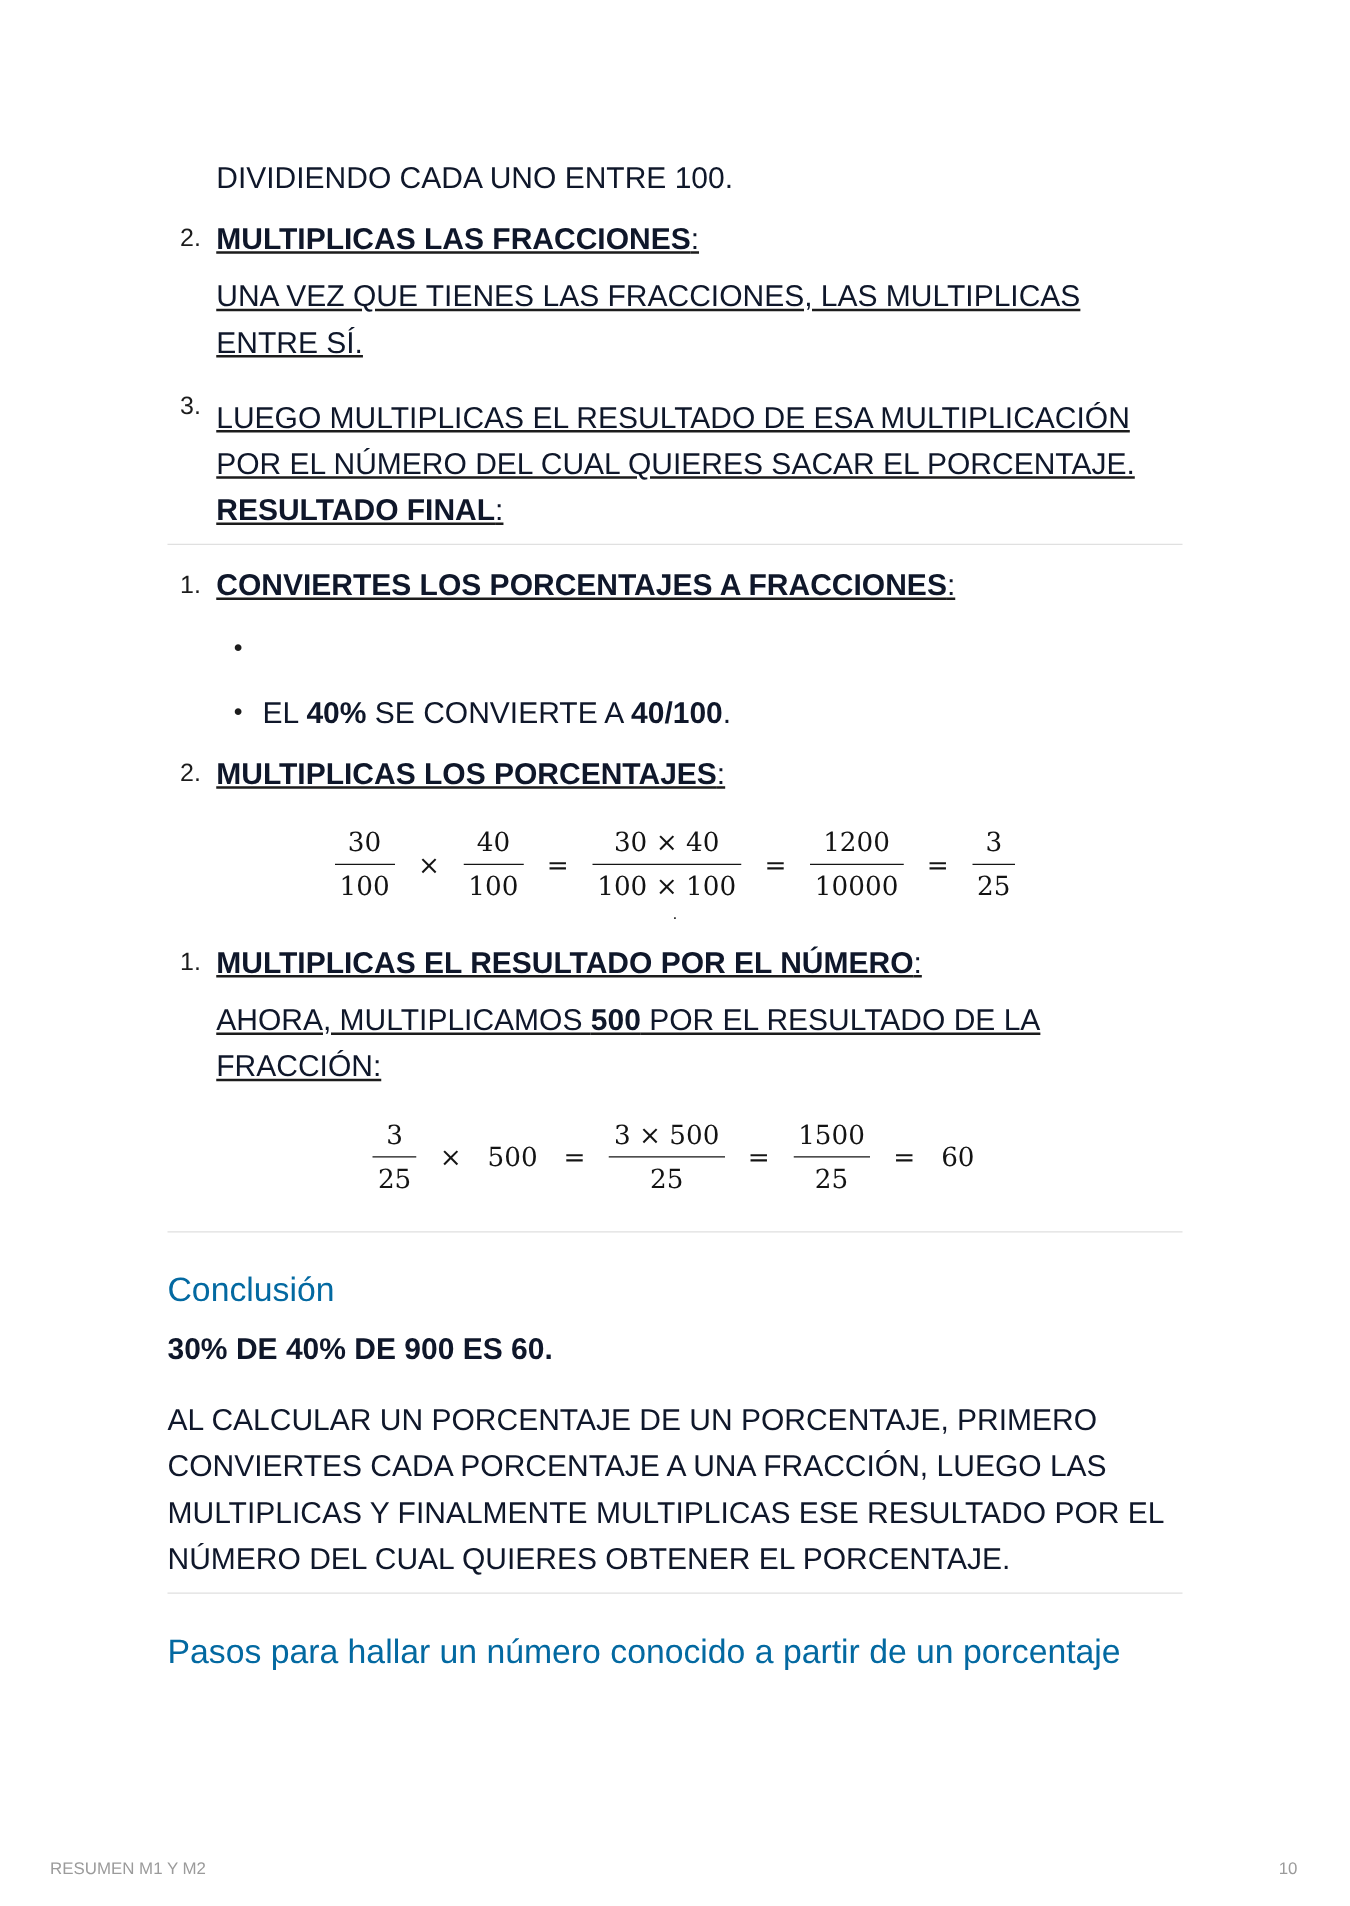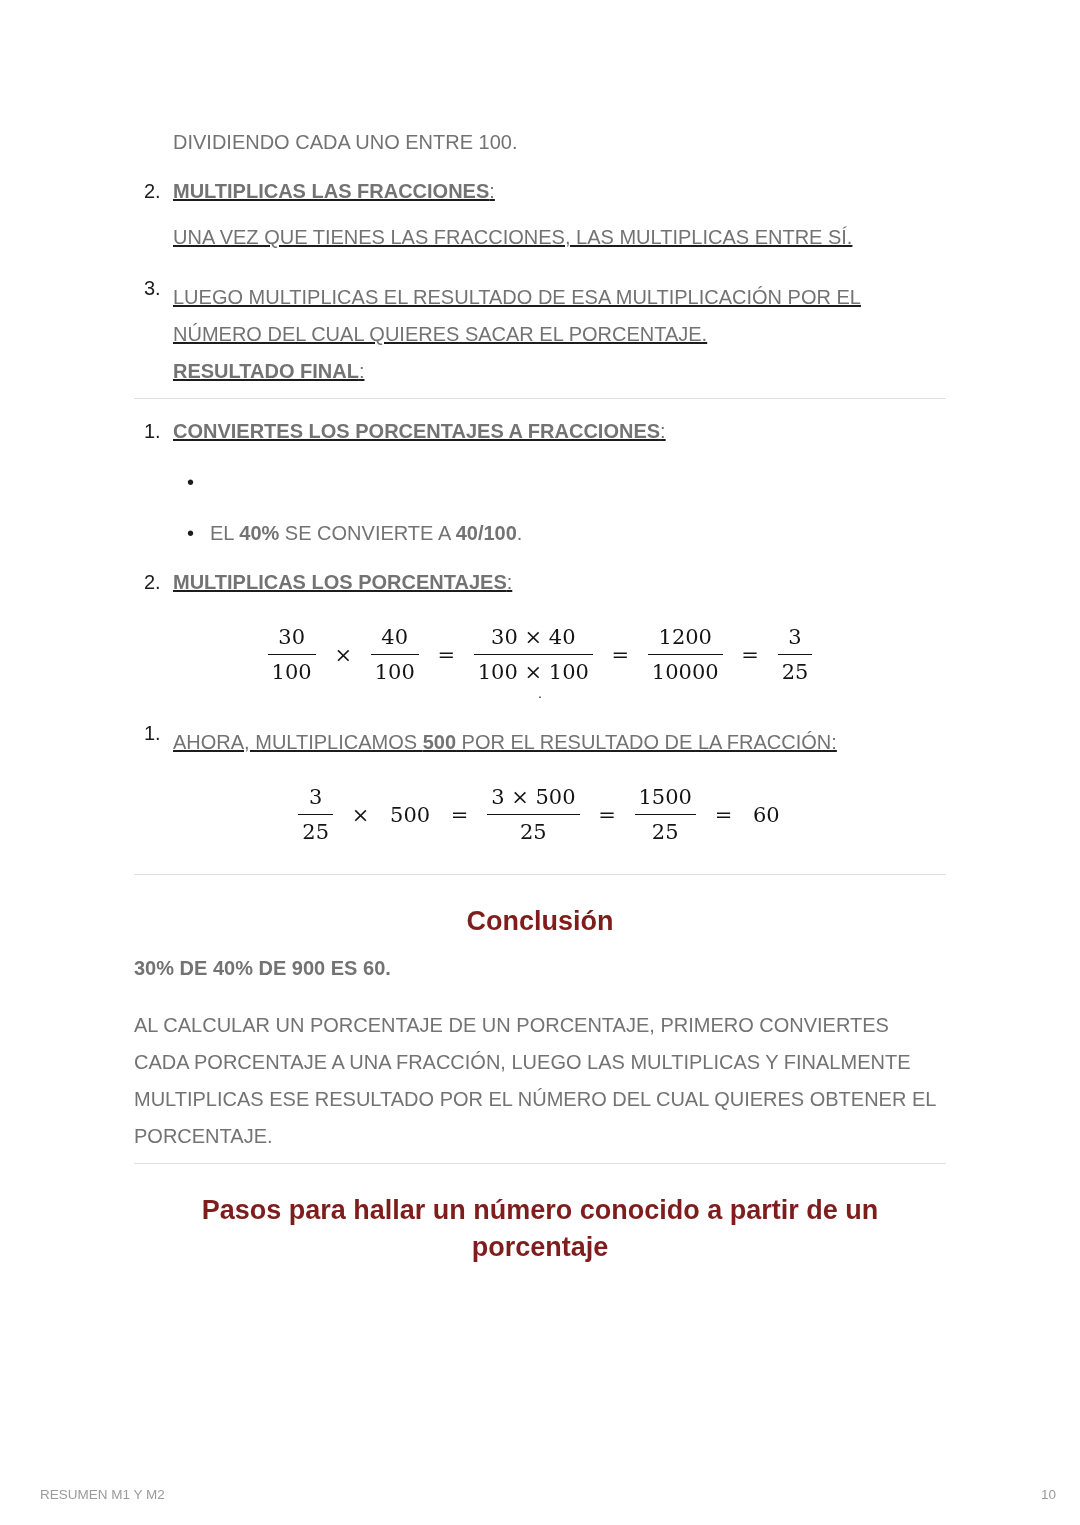--- a/index.html
+++ b/index.html
@@ -1,44 +1,44 @@
 <!DOCTYPE html>
 <html><head>
 <meta charset="utf-8">
 <style>
   html,body{margin:0;padding:0;}
   body{
     width:1080px;height:1525px;background:#ffffff;position:relative;overflow:hidden;
     font-family:"Liberation Sans","DejaVu Sans",sans-serif;color:#1c1c1c;
   }
   .content{padding:124px 134px 0 134px;}
-  .para{font-size:20px;line-height:37px;color:#737373;margin:0;}
+  .para{font-size:24px;line-height:37px;color:#0f172a;margin:0;}
   b{font-weight:700;}
   .indent-list{margin-left:39px;}
   .list-item{display:flex;align-items:flex-start;}
   .mt10{margin-top:10px;} .mt12{margin-top:12px;} .mt14{margin-top:14px;}
   .mt24{margin-top:24px;} .mt26{margin-top:26px;}
   .list-num{font-size:20px;line-height:37px;margin-left:10px;width:29px;flex:none;}
   .list-content{flex:1;min-width:0;text-decoration:underline;}
   .item-title{font-weight:700;}
   .item-body{margin-top:9px;}
   .divider{border:none;border-top:1px solid #e0e0e0;margin:8px 0 0 0;}
   .divider.dm30{margin-top:30px;}
   .h-example{font-size:28px;line-height:36px;font-weight:700;color:#1c1c1c;margin:28px 0 0 0;}
   .h-example .heavy{font-weight:800;}
-  .h-pink{font-size:27px;line-height:37px;font-weight:700;color:#7f1d1d;margin:28px 0 0 0;text-align:center;}
+  .h-pink{font-size:27px;line-height:37px;font-weight:400;color:#0369a1;margin:28px 0 0 0;}
   .bullet-row{display:flex;margin-top:14px;}
   .bullet-dot{width:23px;margin-left:53px;flex:none;font-size:20px;line-height:37px;}
   .equation{text-align:center;font-family:"DejaVu Serif","Liberation Serif",serif;font-size:21px;color:#141414;margin-top:24px;}
   .frac{display:inline-block;vertical-align:middle;text-align:center;margin:0 5px;}
   .fnum{display:block;padding:0 4px 5px;}
   .fden{display:block;border-top:1.4px solid #141414;padding:5px 4px 0;}
   .op{display:inline-block;vertical-align:middle;margin:0 7px;}
   .eq-period{text-align:center;font-size:14px;line-height:15px;margin-top:2px;color:#1c1c1c;}
-  .footer{position:absolute;left:40px;right:24px;bottom:22px;display:flex;justify-content:space-between;
+  .footer{position:absolute;left:40px;right:42px;bottom:22px;display:flex;justify-content:space-between;
           font-size:13.5px;line-height:16px;color:#9b9b9b;}
 </style>
 </head>
 <body>
 
 <div class="content">
 
   <p class="para indent-list">DIVIDIENDO CADA UNO ENTRE 100.</p>
 
   <div class="list-item mt12">
@@ -92,20 +92,21 @@
     <span class="op">=</span>
     <span class="frac"><span class="fnum">1200</span><span class="fden">10000</span></span>
     <span class="op">=</span>
     <span class="frac"><span class="fnum">3</span><span class="fden">25</span></span>
   </div>
   <div class="eq-period">.</div>
 
   <div class="list-item mt14">
     <span class="list-num">1.</span>
     <div class="list-content">
+      <p class="para"><span class="item-title">MULTIPLICAS EL RESULTADO POR EL NÚMERO</span><span>:</span></p>
       <p class="para item-body"><span>AHORA, MULTIPLICAMOS </span><b>500</b><span> POR EL RESULTADO DE LA FRACCIÓN:</span></p>
     </div>
   </div>
 
   <div class="equation mt26">
     <span class="frac"><span class="fnum">3</span><span class="fden">25</span></span>
     <span class="op">×</span>
     <span class="op">500</span>
     <span class="op">=</span>
     <span class="frac"><span class="fnum">3 × 500</span><span class="fden">25</span></span>

